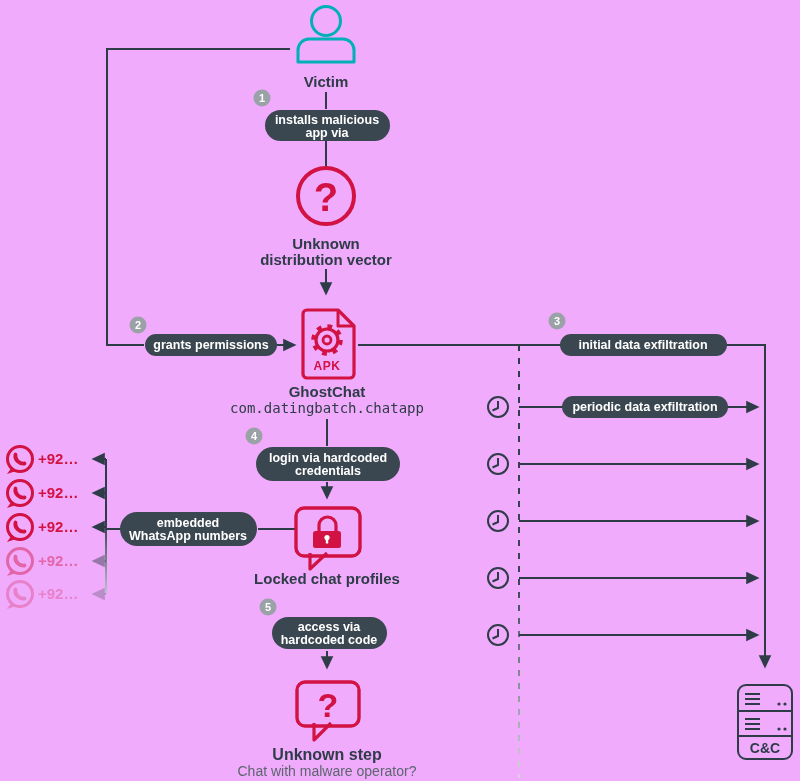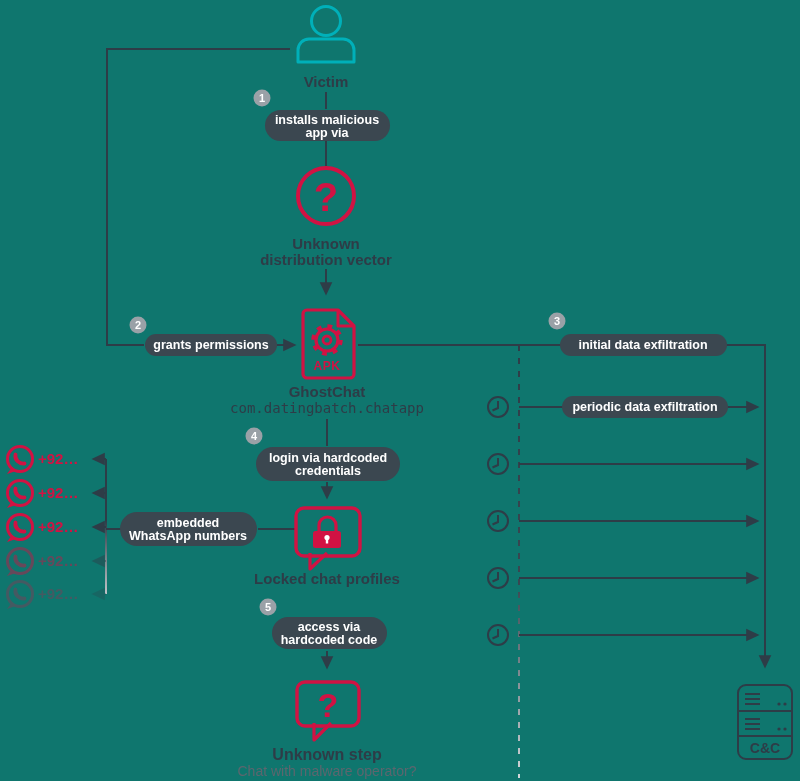--- a/index.html
+++ b/index.html
@@ -1,16 +1,16 @@
 <!DOCTYPE html>
 <html><head>
 <meta charset="utf-8">
 <style>
   html,body{margin:0;padding:0;background:#ffffff;}
-  .stage{position:relative;width:800px;height:781px;background:#0f766e;font-family:"Liberation Sans",sans-serif;}
+  .stage{position:relative;width:800px;height:781px;background:#f0abfc;font-family:"Liberation Sans",sans-serif;}
   svg{display:block;}
   .ln{stroke:#2e3c47;stroke-width:2;fill:none;}
   .dash{stroke-width:2;fill:none;stroke-dasharray:6 7;}
   .teal{stroke:#00b0b9;stroke-width:3;fill:none;}
   .crim{stroke:#d11243;fill:none;}
   .pill{fill:#3b4750;}
   .pilltext{fill:#ffffff;font:700 12.5px "Liberation Sans",sans-serif;text-anchor:middle;}
   .badge{fill:#9aa1a7;}
   .badgetext{fill:#ffffff;font:700 11px "Liberation Sans",sans-serif;text-anchor:middle;}
   .lbl{fill:#2e3c47;font:600 15px "Liberation Sans",sans-serif;text-anchor:middle;}

